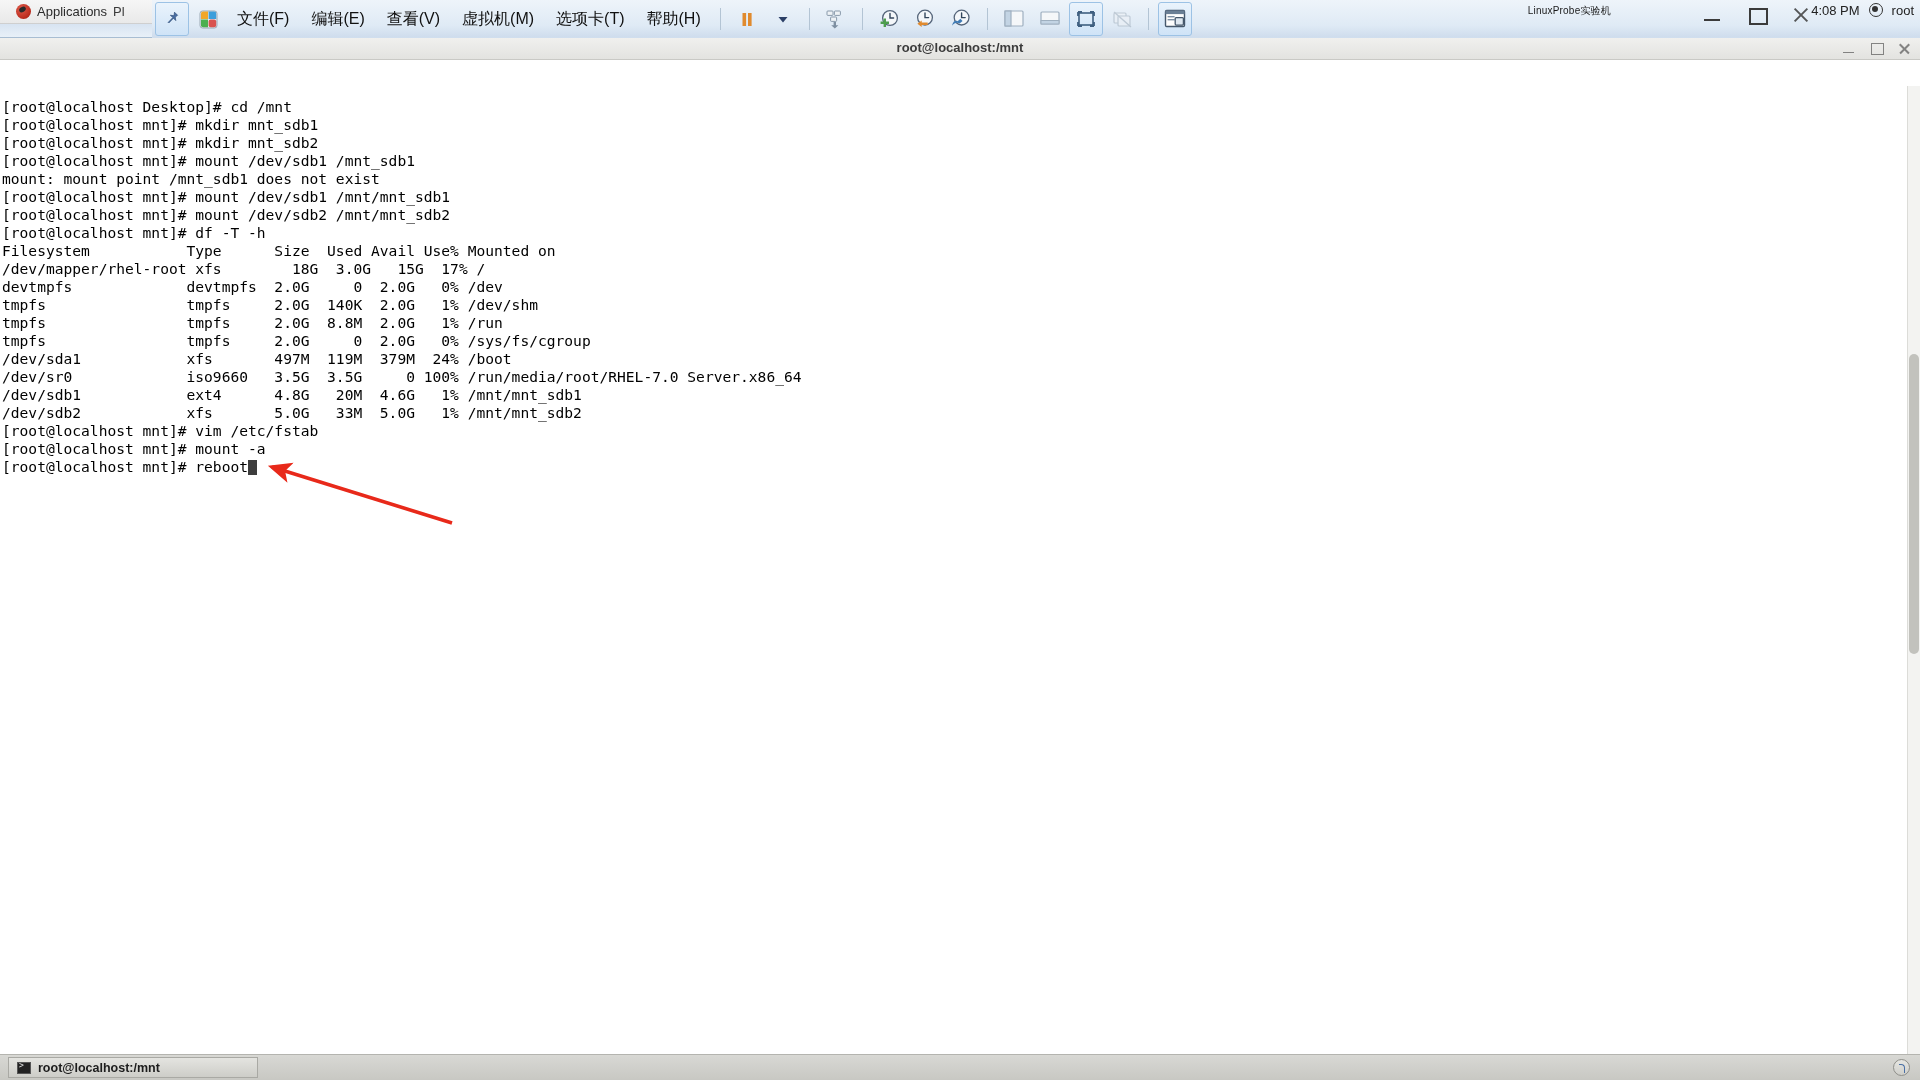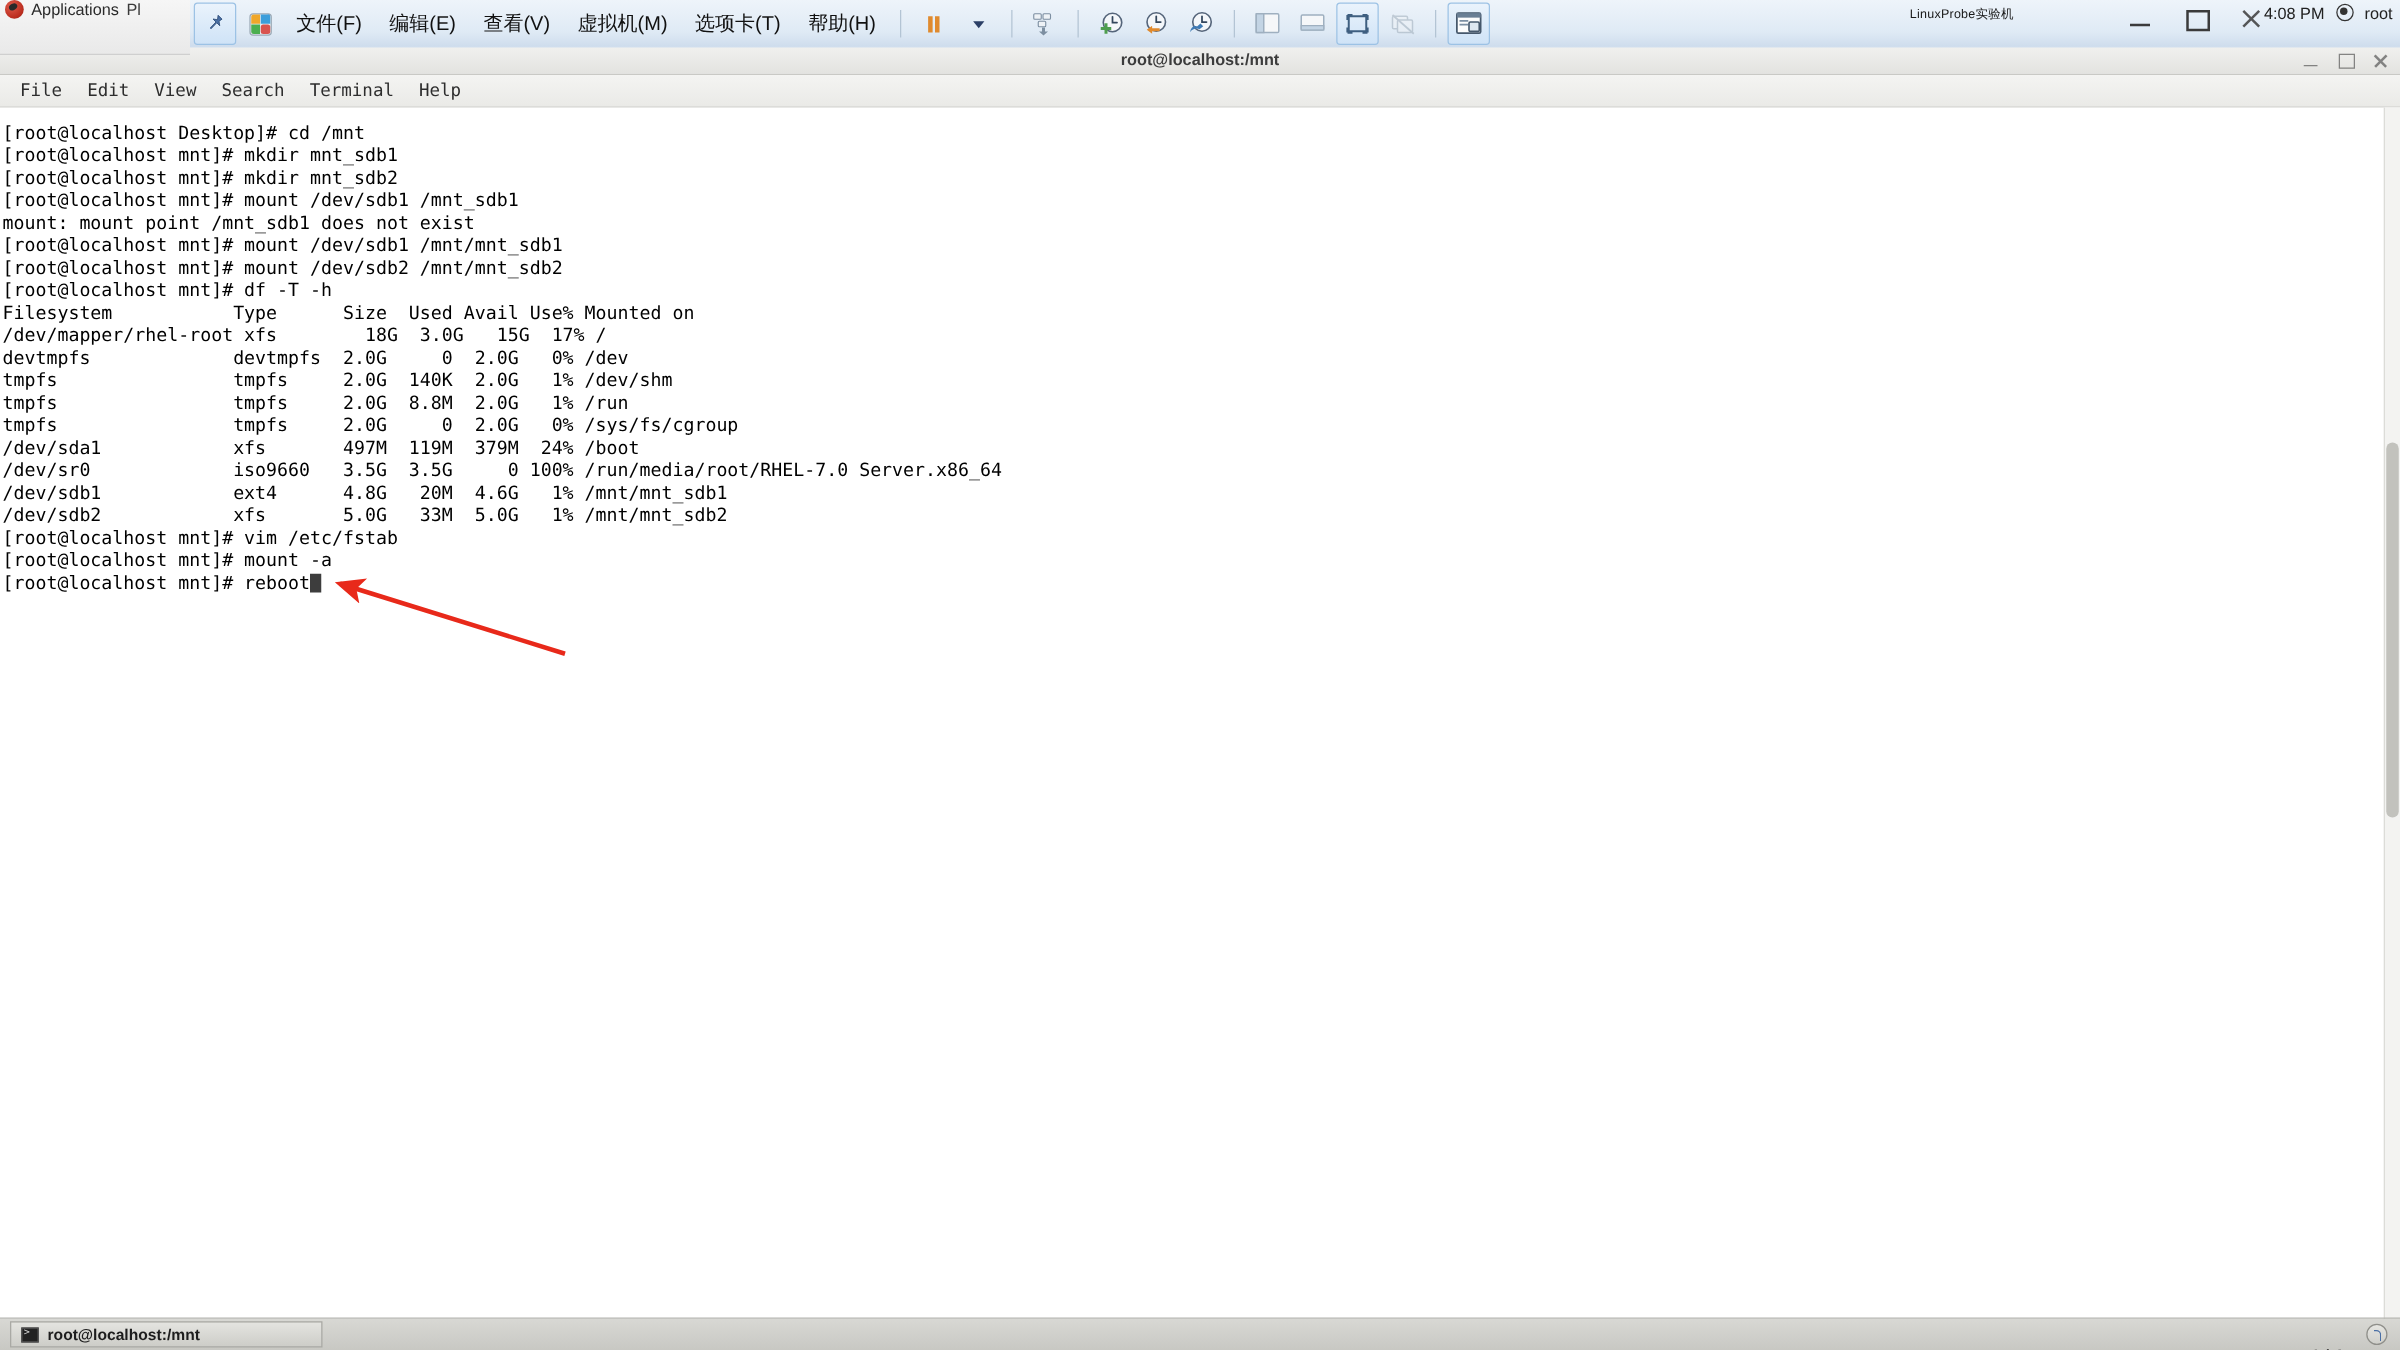--- a/index.html
+++ b/index.html
@@ -16,25 +16,25 @@
   .vmware-bar {
     position: absolute; top: 0; left: 0;
     width: 1920px; height: 38px;
     background: linear-gradient(to bottom, #f2f6fb 0%, #e3ecf6 45%, #d3e0ef 55%, #e8f0f8 100%);
     border-bottom: 1px solid #a8bdd2;
     display: flex; align-items: center;
   }
   
   .gnome-strip {
     position: absolute; top: 0; left: 0;
-    width: 152px; height: 44px;
+    width: 152px; height: 24px;
     background: linear-gradient(to bottom, #f6f6f6 0%, #e9e9e9 100%);
     border-bottom: 1px solid #cfcfcf;
-    display: flex; 
-    padding-left: 4px; gap: 6px;
+    display: flex; align-items: center;
+    padding-left: 16px; gap: 6px;
     z-index: 6;
   }
   .gnome-logo {
     width: 15px; height: 15px; border-radius: 50%;
     background: radial-gradient(circle at 35% 32%, #e05a4a 0%, #b92b1d 70%, #7d1a10 100%);
     position: relative; flex: none;
   }
   .gnome-logo::after {
     content: ""; position: absolute; left: 3px; top: 3px;
     width: 7px; height: 5px; border-radius: 50%;
@@ -390,28 +390,20 @@
 
   <div class="guest-titlebar">
     <div class="guest-title">root@localhost:/mnt</div>
     <div class="guest-win-ctrls">
       <span class="gwc gwc-min"></span>
       <span class="gwc gwc-max"></span>
       <span class="gwc gwc-close"></span>
     </div>
   </div>
 
-  <div class="term-menubar">
-    <span class="tm-item">File</span>
-    <span class="tm-item">Edit</span>
-    <span class="tm-item">View</span>
-    <span class="tm-item">Search</span>
-    <span class="tm-item">Terminal</span>
-    <span class="tm-item">Help</span>
-  </div>
 
   <div class="term-body">
     <div class="term-text"><span id="term-lines">[root@localhost Desktop]# cd /mnt
 [root@localhost mnt]# mkdir mnt_sdb1
 [root@localhost mnt]# mkdir mnt_sdb2
 [root@localhost mnt]# mount /dev/sdb1 /mnt_sdb1
 mount: mount point /mnt_sdb1 does not exist
 [root@localhost mnt]# mount /dev/sdb1 /mnt/mnt_sdb1
 [root@localhost mnt]# mount /dev/sdb2 /mnt/mnt_sdb2
 [root@localhost mnt]# df -T -h

